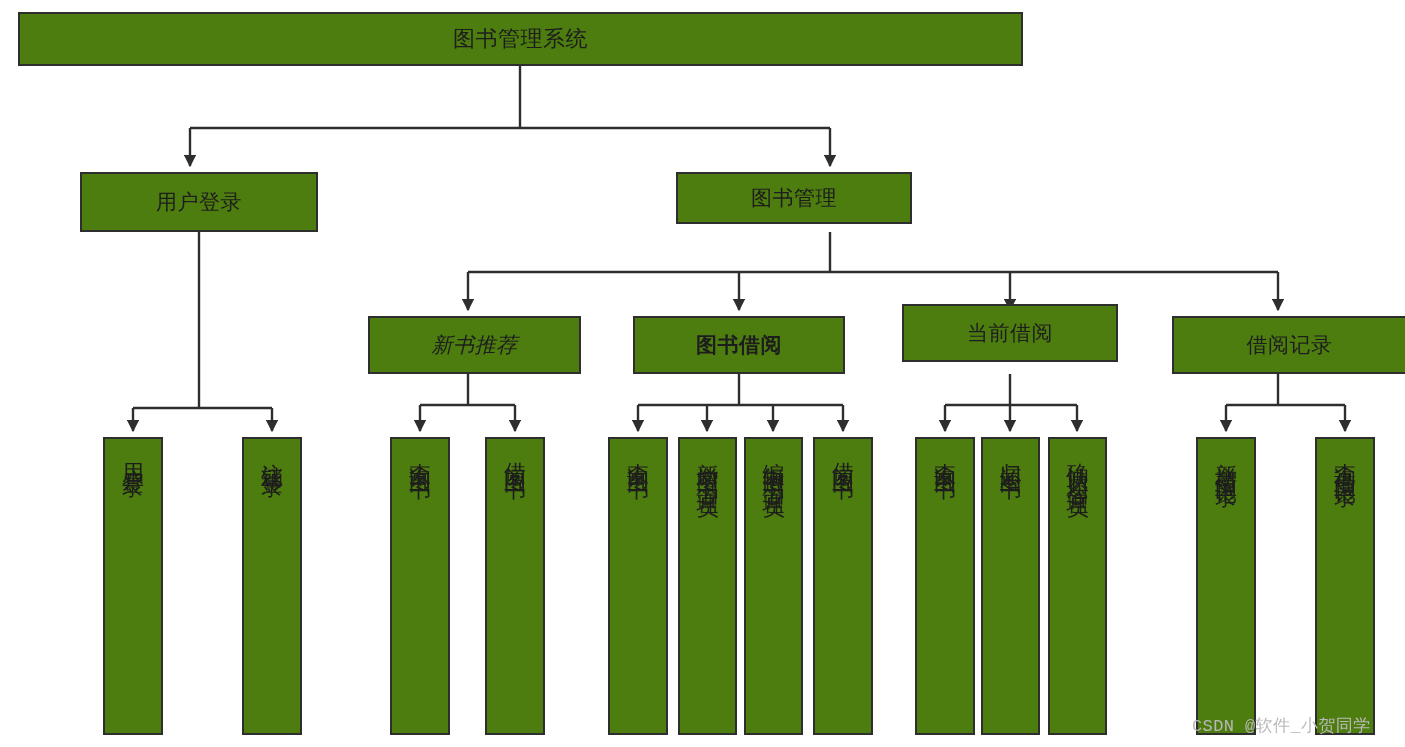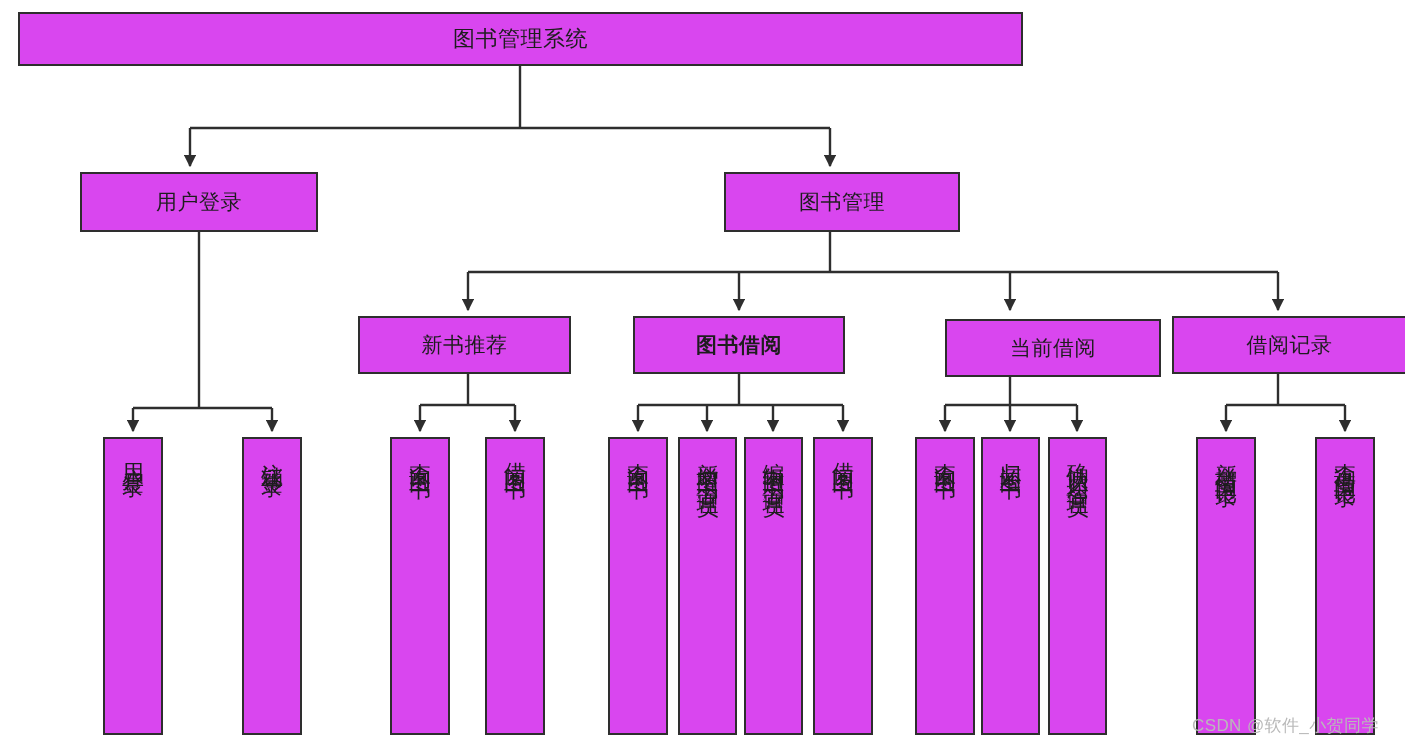--- a/index.html
+++ b/index.html
@@ -22,21 +22,21 @@
     position: absolute;
     left: 0;
     top: 0;
     width: 1405px;
     height: 747px;
     pointer-events: none;
   }
   .node {
     position: absolute;
     box-sizing: border-box;
-    background: #d946ef;
+    background: #4d7c0f;
     border: 2.2px solid #2e2e2e;
     display: flex;
     align-items: center;
     justify-content: center;
     color: #1d1d1d;
     z-index: 3;
   }
   .node .lbl {
     display: block;
     text-align: center;
@@ -65,21 +65,21 @@
     letter-spacing: 5px;
     white-space: nowrap;
   }
   .watermark {
     position: absolute;
     font-size: 17px;
     color: #b9b9b9;
     letter-spacing: 0.4px;
     white-space: nowrap;
     z-index: 6;
-    font-family: Liberation Sans, sans-serif;
+    font-family: Liberation Mono, monospace;
   }
 </style>
 </head>
 <body>
 
 <div id="canvas">
 
   <svg id="edges" viewBox="0 0 1405 747" xmlns="http://www.w3.org/2000/svg">
     <defs>
       <marker id="arr" viewBox="0 0 10 10" refX="9" refY="5" markerWidth="5.2" markerHeight="5.2" orient="auto-start-reverse">
@@ -131,31 +131,31 @@
     </g>
   </svg>
 
   <div class="node h root" style="left:18px; top:12px; width:1005px; height:54px;">
     <span class="lbl">图书管理系统</span>
   </div>
 
   <div class="node h" style="left:80px; top:172px; width:238px; height:60px;">
     <span class="lbl">用户登录</span>
   </div>
-  <div class="node h" style="left:724px; top:172px; width:236px; height:60px;">
+  <div class="node h" style="left:676px; top:172px; width:236px; height:52px;">
     <span class="lbl">图书管理</span>
   </div>
 
-  <div class="node h" style="left:358px; top:316px; width:213px; height:58px;">
+  <div class="node h" style="left:368px; top:316px; width:213px; height:58px;font-style:italic;">
     <span class="lbl">新书推荐</span>
   </div>
   <div class="node h" style="left:633px; top:316px; width:212px; height:58px;font-weight:bold;">
     <span class="lbl">图书借阅</span>
   </div>
-  <div class="node h" style="left:902px; top:319px; width:216px; height:58px;margin-left:43px;">
+  <div class="node h" style="left:902px; top:304px; width:216px; height:58px;">
     <span class="lbl">当前借阅</span>
   </div>
   <div class="node h" style="left:1172px; top:316px; width:235px; height:58px;">
     <span class="lbl">借阅记录</span>
   </div>
 
   <div class="node v" style="left:103px; top:437px; width:60px; height:298px;">
     <span class="lbl">用户登录</span>
   </div>
   <div class="node v" style="left:242px; top:437px; width:60px; height:298px;">

